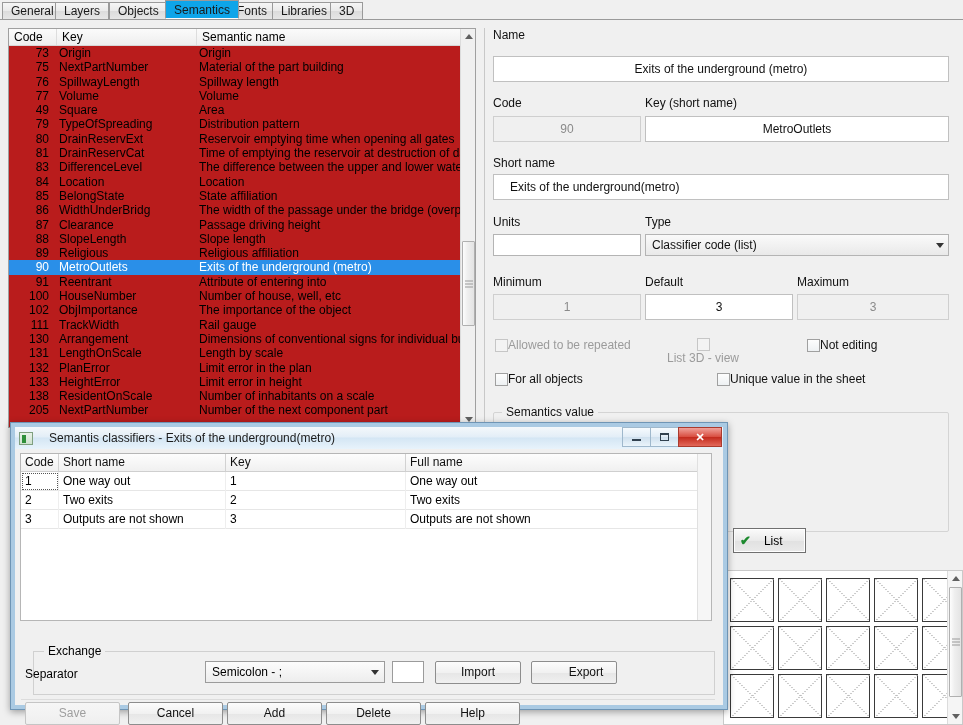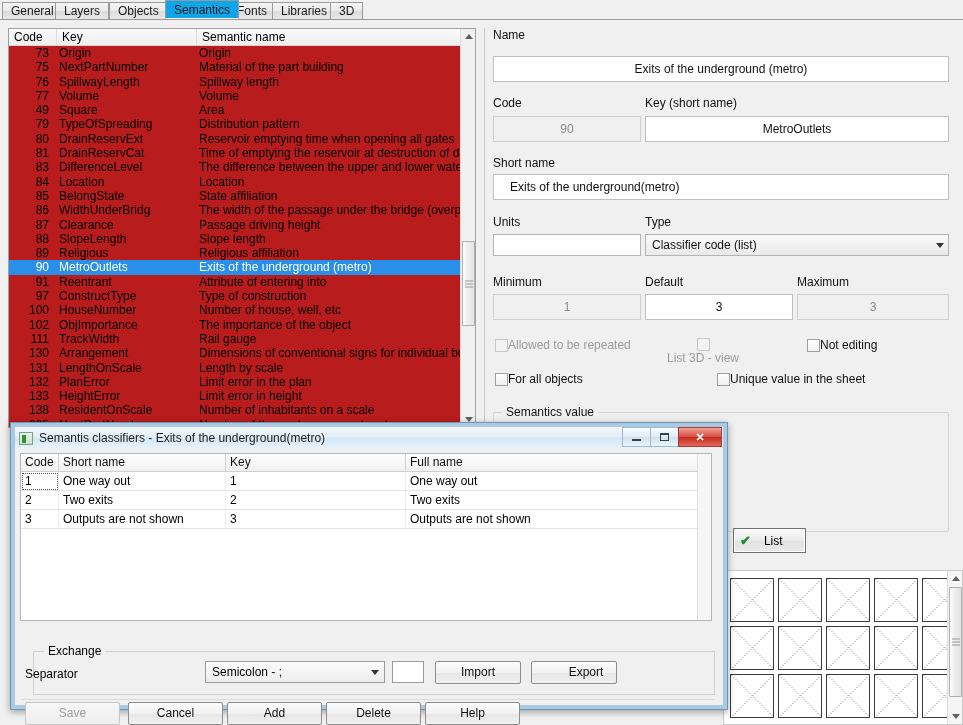--- a/index.html
+++ b/index.html
@@ -244,21 +244,21 @@
     width: 14px; height: 13px; margin-left: 4px;
     background: linear-gradient(to bottom,#e8f2e8,#cfe2cf);
     border: 1px solid #7f9f7f;
     position: relative;
   }
   .dlg-icon::after {
     content: ""; position: absolute; left: 2px; top: 2px; width: 4px; height: 8px;
     background: #2f8f3a;
   }
   .dlg-title {
-    margin-left: 6px; font-size: 12px; color: #1b1b1b; white-space: nowrap;
+    margin-left: 16px; font-size: 12px; color: #1b1b1b; white-space: nowrap;
   }
   .wbtns { position: absolute; right: 1px; top: 0; display: flex; height: 21px; }
   .wbtn {
     width: 29px; height: 20px;
     border: 1px solid #9fb8cc;
     background: linear-gradient(to bottom,#f7fbfe,#e0ecf6 50%,#cfe0ee 51%,#eaf4fb);
     display: flex; align-items: center; justify-content: center;
     font-size: 11px; color: #2b3c49;
     margin-left: -1px;
   }
@@ -445,25 +445,20 @@
         </div>
         <div class="lrow sel">
           <span class="c-code">90</span>
           <span class="c-key">MetroOutlets</span>
           <span class="c-sem">Exits of the underground (metro)</span>
         </div>
         <div class="lrow">
           <span class="c-code">91</span>
           <span class="c-key">Reentrant</span>
           <span class="c-sem">Attribute of entering into</span>
-        </div>
-        <div class="lrow">
-          <span class="c-code">97</span>
-          <span class="c-key">ConstructType</span>
-          <span class="c-sem">Type of construction</span>
         </div>
         <div class="lrow">
           <span class="c-code">100</span>
           <span class="c-key">HouseNumber</span>
           <span class="c-sem">Number of house, well, etc</span>
         </div>
         <div class="lrow">
           <span class="c-code">102</span>
           <span class="c-key">ObjImportance</span>
           <span class="c-sem">The importance of the object</span>

